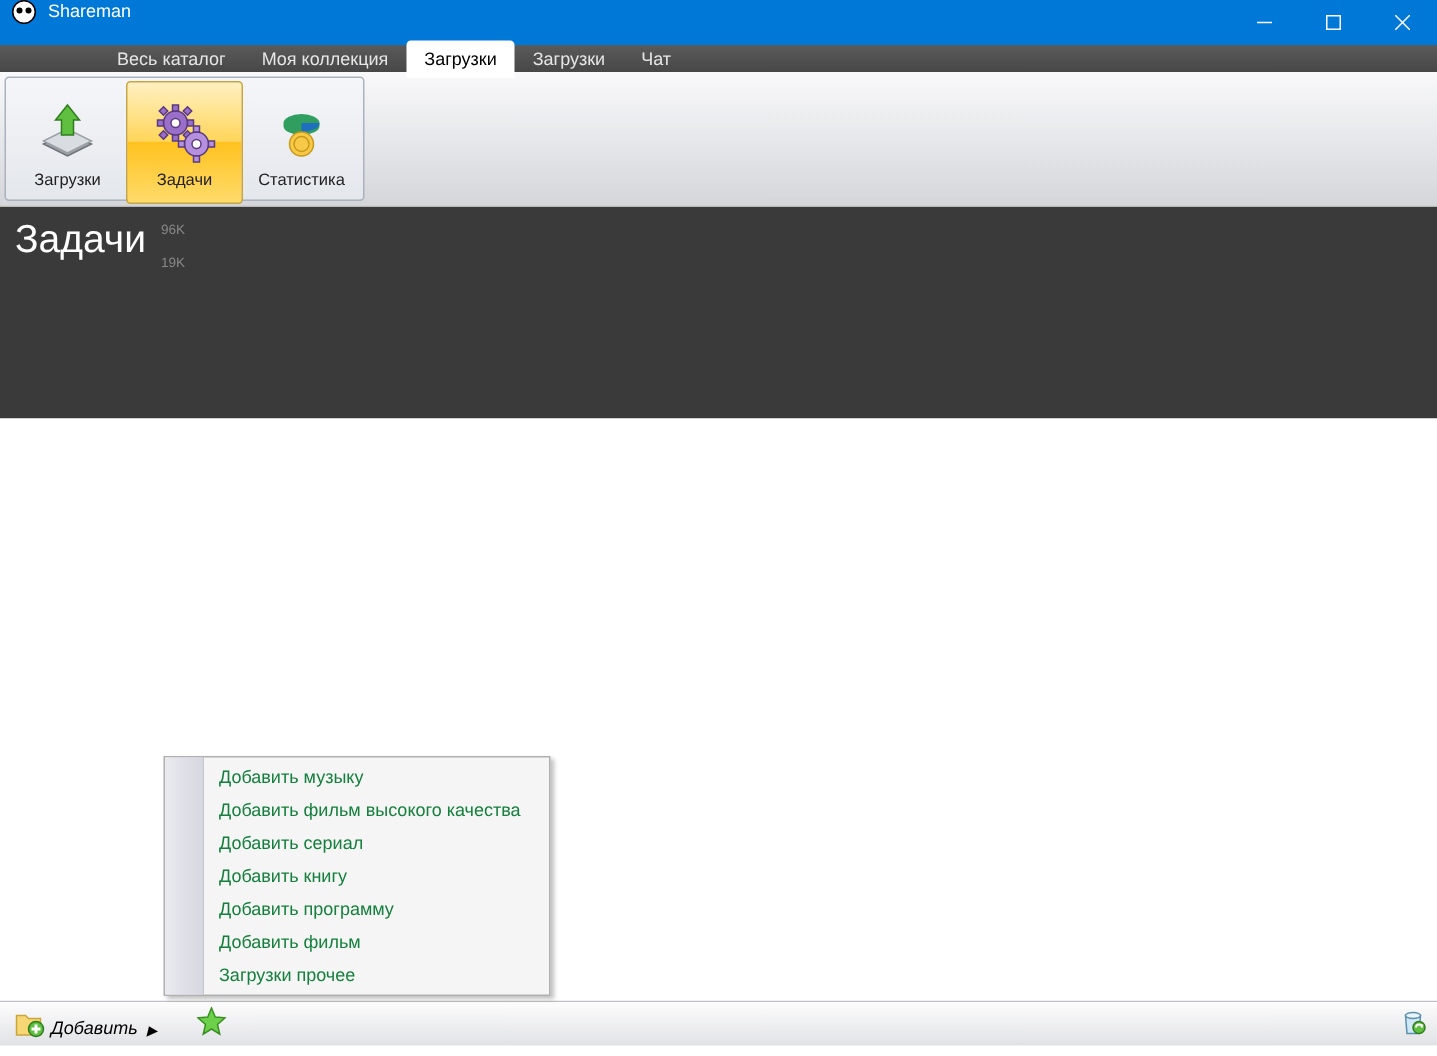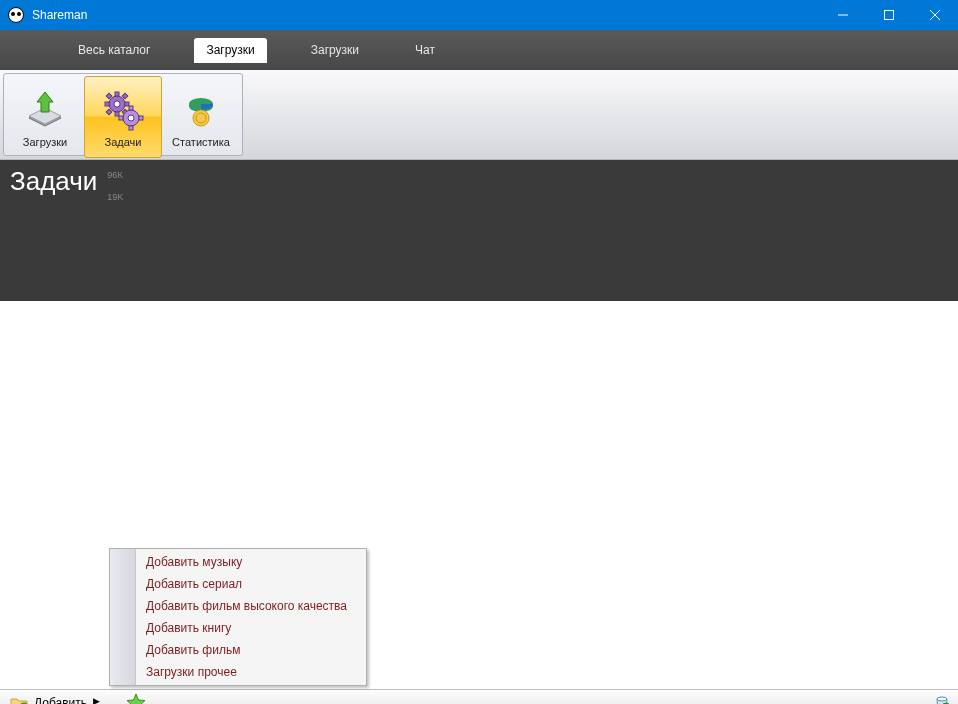--- a/index.html
+++ b/index.html
@@ -1,29 +1,29 @@
 <!DOCTYPE html>
 <html><head>
 <meta charset="utf-8">
 <style>
 * { margin: 0; padding: 0; box-sizing: border-box; font-family: "Segoe UI", Tahoma, sans-serif; }
 html, body { width: 958px; height: 704px; overflow: hidden; background: #fff; }
 
 
-.titlebar { height: 30px; background: #0078d7; display: flex; align-items: center; color: #fff; }
+.titlebar { height: 30px; background: #0078d7; display: flex; align-items: flex-start; color: #fff; }
 .titlebar .app-icon { width: 16px; height: 16px; margin: 0 8px; background: #fff; border-radius: 50%; position: relative; border: 1px solid #000; }
 .titlebar .app-icon::before { content: ""; position: absolute; width: 4px; height: 4px; background: #000; border-radius: 50%; top: 4px; left: 2px; }
 .titlebar .app-icon::after { content: ""; position: absolute; width: 4px; height: 4px; background: #000; border-radius: 50%; top: 4px; right: 2px; }
 .titlebar .title { font-size: 12px; flex: 1; }
 .win-btns { display: flex; height: 100%; }
 .win-btn { width: 46px; height: 100%; display: flex; align-items: center; justify-content: center; color: #fff; }
 .win-btn svg { width: 10px; height: 10px; }
 
 
-.menubar { height: 40px; background: linear-gradient(#5a5a5a,#474747); display: flex; align-items: center; padding-left: 66px; font-size: 12px; color: #e6e6e6; gap: 32px; }
+.menubar { height: 18px; background: linear-gradient(#5a5a5a,#474747); display: flex; align-items: center; padding-left: 66px; font-size: 12px; color: #e6e6e6; }
 .menubar .tab { padding: 0 12px; height: 25px; line-height: 25px; cursor: pointer; }
 .menubar .tab.active { background: #fff; color: #000; border-radius: 3px 3px 0 0; }
 
 
 .ribbon { height: 90px; background: linear-gradient(#f9f9fb,#d4d6da); border-bottom: 1px solid #b8b8b8; display: flex; padding: 3px; }
 .ribbon-group { border: 1px solid #a9b2bd; border-radius: 3px; background: linear-gradient(#f5f6f9,#e4e7ec); display: flex; padding: 2px; }
 .ribbon-btn { width: 78px; height: 82px; display: flex; flex-direction: column; align-items: center; justify-content: center; border: 1px solid transparent; border-radius: 3px; cursor: pointer; font-size: 11px; }
 .ribbon-btn.selected { background: linear-gradient(#fff0c2,#ffd65a 49%,#ffc21f 50%,#ffdb6b); border-color: #c9a63c; }
 .ribbon-btn .icon-wrap { width: 48px; height: 48px; display: flex; align-items: center; justify-content: center; }
 .ribbon-btn .lbl { margin-top: 2px; color: #222; }
@@ -35,26 +35,26 @@
 .chart-ticks div { height: 22px; }
 
 
 .main-area { background: #fff; position: relative; height: 388px; }
 
 
 .context-menu { position: absolute; left: 109px; bottom: 3px; width: 258px; background: #f5f5f5; border: 1px solid #b0b0b0; box-shadow: 2px 2px 3px rgba(0,0,0,0.25); font-size: 12px; }
 .context-menu .inner { display: flex; }
 .context-menu .gutter { width: 26px; background: linear-gradient(to right,#eaeaf0,#d6d7e0); border-right: 1px solid #c5c5cf; }
 .context-menu .items { flex: 1; padding: 2px 0; }
-.context-menu .item { padding: 4px 10px; cursor: pointer; color: #7f1d1d; }
+.context-menu .item { padding: 4px 10px; cursor: pointer; color: #15803d; }
 
 
 .statusbar { height: 30px; background: linear-gradient(#fdfdfd,#e1e2e6); border-top: 1px solid #bfc1c6; display: flex; align-items: center; padding: 0 6px; font-size: 12px; }
 .statusbar .sb-left { display: flex; align-items: center; gap: 4px; }
-.statusbar .sb-add { display: flex; align-items: flex-start; gap: 4px; cursor: pointer; padding: 2px 4px; }
+.statusbar .sb-add { display: flex; align-items: flex-end; gap: 4px; cursor: pointer; padding: 2px 4px; font-style: italic; }
 .statusbar .arrow { font-size: 9px; margin-left: 2px; }
 .statusbar .star { margin-left: 18px; cursor: pointer; }
 .statusbar .spacer { flex: 1; }
 .statusbar .trash { cursor: pointer; }
 
 </style>
 </head>
 <body>
 
 <div class="titlebar">
@@ -75,20 +75,21 @@
       <svg viewBox="0 0 10 10">
           <line x1="0" y1="0" x2="10" y2="10" stroke="#fff" stroke-width="1"></line>
           <line x1="10" y1="0" x2="0" y2="10" stroke="#fff" stroke-width="1"></line>
         </svg>
     </div>
   </div>
 </div>
 
 <div class="menubar">
   <div class="tab">Весь каталог</div>
+  <div class="tab">Моя коллекция</div>
   <div class="tab active">Загрузки</div>
   <div class="tab">Загрузки</div>
   <div class="tab">Чат</div>
 </div>
 
 <div class="ribbon">
   <div class="ribbon-group">
     <div class="ribbon-btn">
       <div class="icon-wrap">
         <svg width="40" height="40" viewBox="0 0 40 40">
@@ -147,23 +148,24 @@
     <div>19K</div>
   </div>
 </div>
 
 <div class="main-area">
   <div class="context-menu">
     <div class="inner">
       <div class="gutter"></div>
       <div class="items">
         <div class="item">Добавить музыку</div>
+        <div class="item">Добавить фильм высокого качества</div>
         <div class="item">Добавить сериал</div>
-        <div class="item">Добавить фильм высокого качества</div>
         <div class="item">Добавить книгу</div>
+        <div class="item">Добавить программу</div>
         <div class="item">Добавить фильм</div>
         <div class="item">Загрузки прочее</div>
       </div>
     </div>
   </div>
 </div>
 
 <div class="statusbar">
   <div class="sb-left">
     <div class="sb-add">

